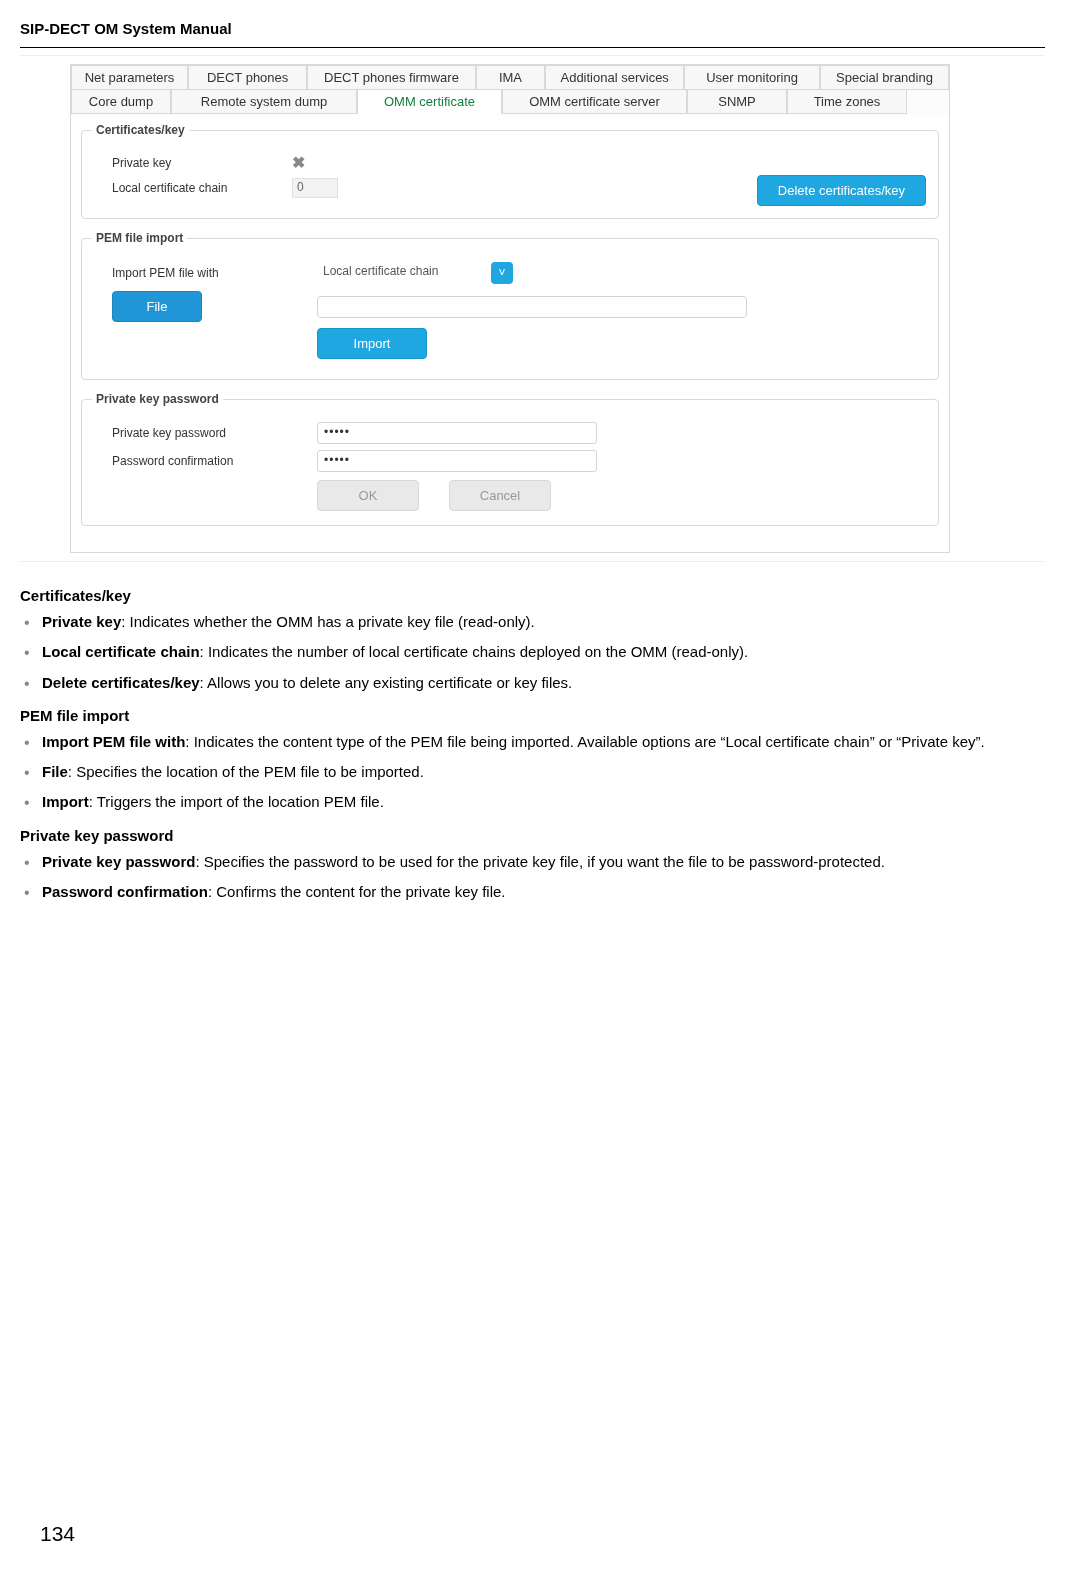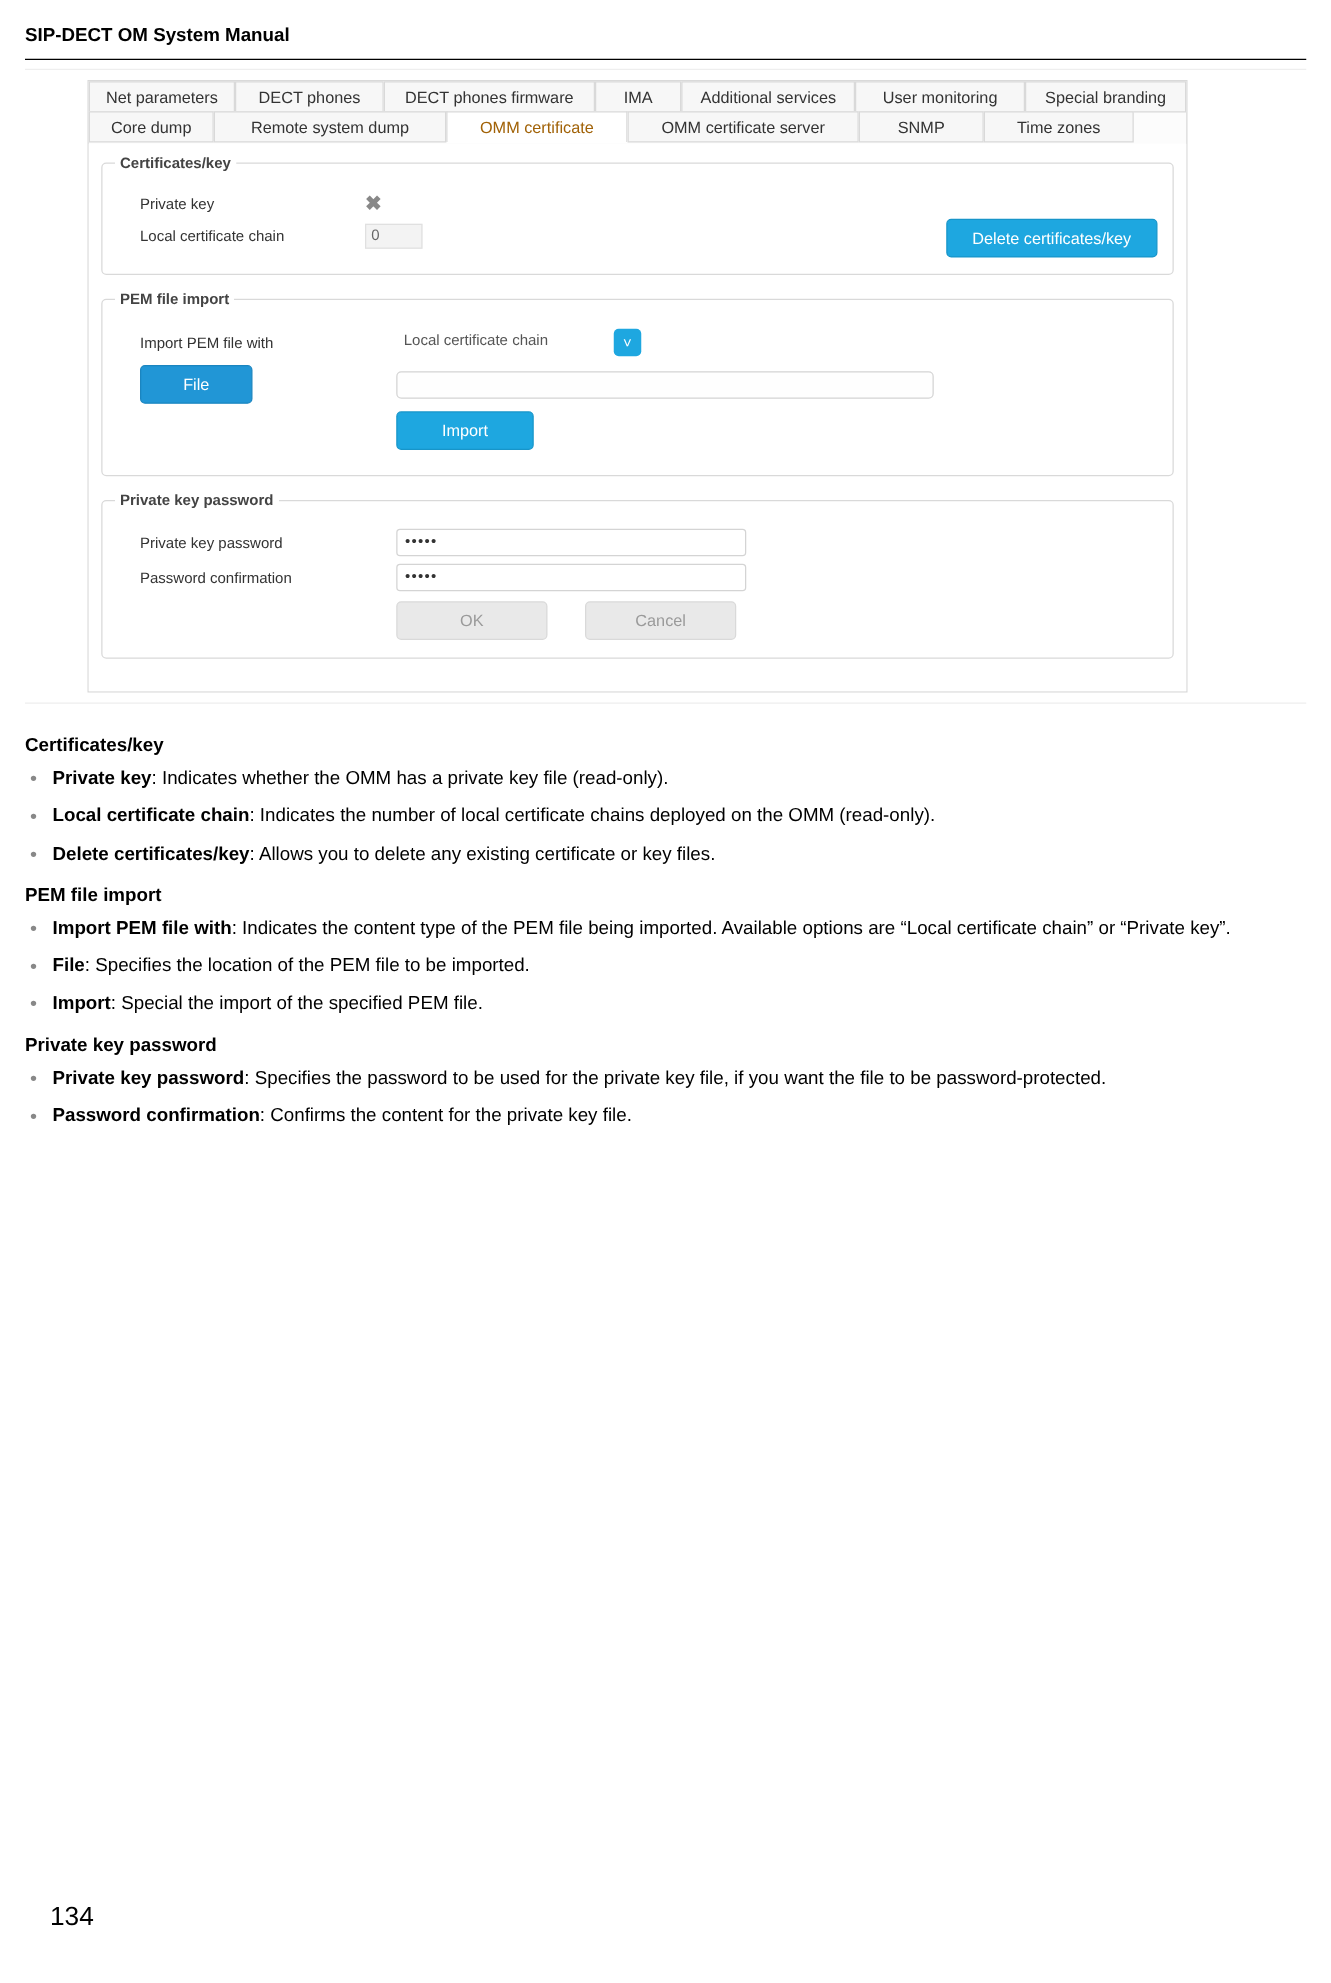--- a/index.html
+++ b/index.html
@@ -50,21 +50,21 @@
   .tab.t-as { width: 140px; }
   .tab.t-um { width: 137px; }
   .tab.t-sb { width: 130px; }
   .tab.t-cd { width: 100px; }
   .tab.t-rsd { width: 186px; }
   .tab.t-oc { width: 145px; }
   .tab.t-ocs { width: 185px; }
   .tab.t-snmp { width: 100px; }
   .tab.t-tz { width: 120px; }
   .tab.active {
-    color: #a16207;
+    color: #15803d;
     background: #fff;
     border-bottom: 1px solid #fff;
     position: relative; z-index: 1;
   }
   .tab-row2 { position: relative; top: -1px; }
   .panel-body { padding: 8px 10px 14px 10px; background: #fff; }
   fieldset {
     border: 1px solid #d9d9d9;
     border-radius: 4px;
     padding: 10px 10px 14px 10px;
@@ -95,21 +95,21 @@
     font-size: 13px;
     text-align: center;
     padding: 7px 20px;
     cursor: pointer;
     user-select: none;
   }
   .btn-blue { background: #1ea7e0; color: #fff; border: 1px solid #1795c9; }
   .btn-delete { position: absolute; right: 12px; top: 38px; }
   .btn-file { margin-left: 20px; width: 90px; background: #2196d6; color:#fff; border:1px solid #1b85c0; }
   .btn-import { width: 110px; background:#1ea7e0; color:#fff; border:1px solid #1795c9; }
-  .btn-disabled { background:#e9e9e9; color:#9a9a9a; border:1px solid #d9d9d9; width:121px; }
+  .btn-disabled { background:#e9e9e9; color:#9a9a9a; border:1px solid #d9d9d9; width:102px; }
   .select-wrap {
     display: flex; align-items: center;
   }
   .select-text {
     width: 170px; height: 24px;
     padding: 3px 6px;
     font-size: 12px;
     background: #fff;
     color: #555;
   }
@@ -249,21 +249,21 @@
 <ul class="doc" id="doc-s1">
       <li><span class="b">Private key</span><span>: Indicates whether the OMM has a private key file (read-only).</span></li>
       <li><span class="b">Local certificate chain</span><span>: Indicates the number of local certificate chains deployed on the OMM (read-only).</span></li>
       <li><span class="b">Delete certificates/key</span><span>: Allows you to delete any existing certificate or key files.</span></li>
     </ul>
 
 <div class="section-h">PEM file import</div>
 <ul class="doc" id="doc-s2">
       <li><span class="b">Import PEM file with</span><span>: Indicates the content type of the PEM file being imported. Available options are “Local certificate chain” or “Private key”.</span></li>
       <li><span class="b">File</span><span>: Specifies the location of the PEM file to be imported.</span></li>
-      <li><span class="b">Import</span><span>: Special the import of the specified PEM file.</span></li>
+      <li><span class="b">Import</span><span>: Triggers the import of the location PEM file.</span></li>
     </ul>
 
 <div class="section-h">Private key password</div>
 <ul class="doc" id="doc-s3">
       <li><span class="b">Private key password</span><span>: Specifies the password to be used for the private key file, if you want the file to be password-protected.</span></li>
       <li><span class="b">Password confirmation</span><span>: Confirms the content for the private key file.</span></li>
     </ul>
 
 <div class="page-num">134</div>
 

